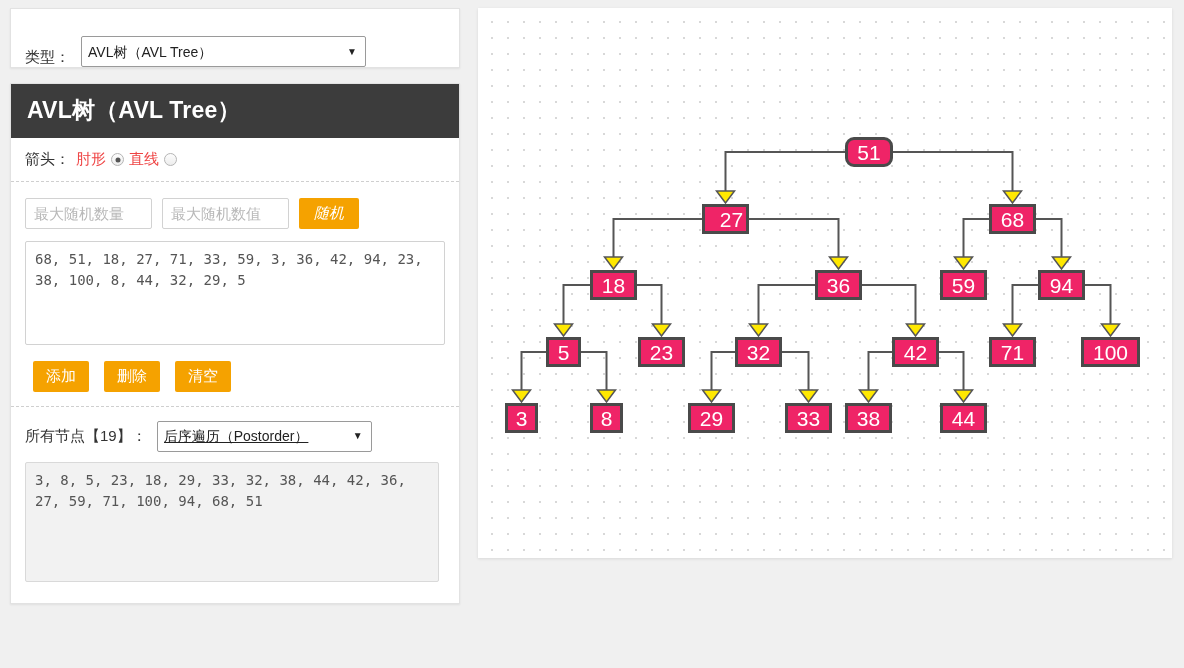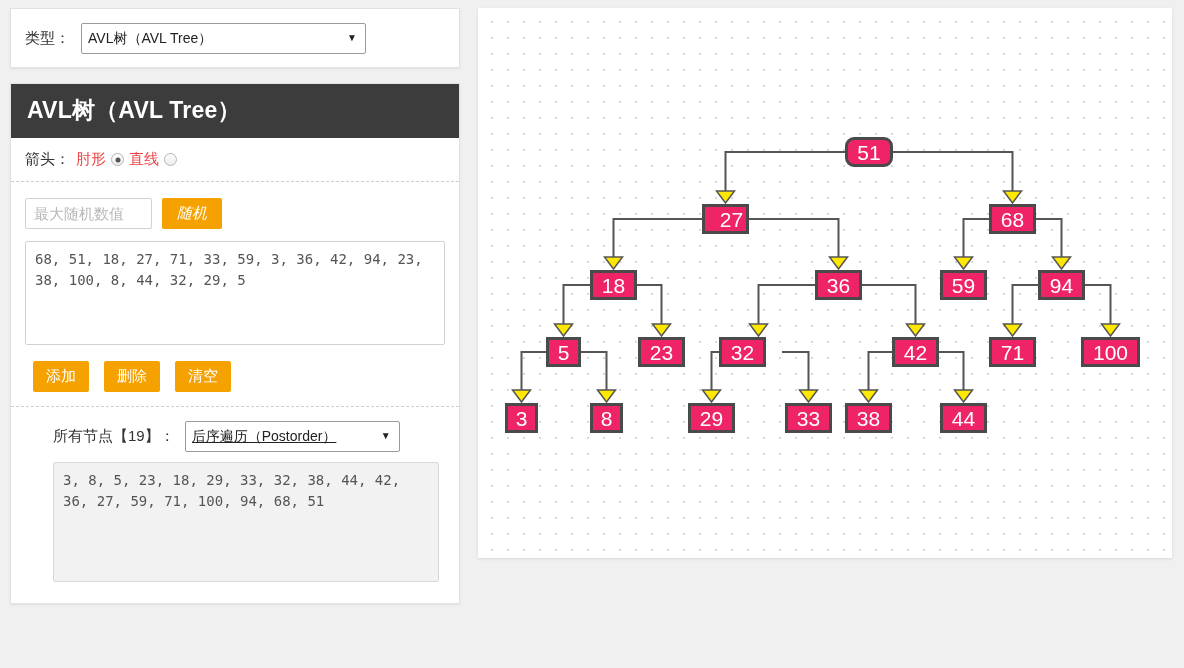--- a/index.html
+++ b/index.html
@@ -16,21 +16,21 @@
     position:absolute;left:10px;top:8px;width:450px;
   }
   .panel{
     background:#fff;
     border:1px solid #e2e2e2;
     box-shadow:0 1px 2px rgba(0,0,0,.07);
     box-sizing:border-box;
   }
   #type-panel{
     height:60px;
-    display:flex;align-items:center;
+    display:flex;align-items:flex-end;
     padding:0 0 0 14px;
     margin-bottom:15px;
   }
   .field-label{font-size:15px;color:#333;white-space:nowrap;}
   select.ui-select{
     font-family:"Liberation Sans","DejaVu Sans",sans-serif;
     font-size:14px;color:#222;
     background:#fff;
     border:1px solid #9a9a9a;
     border-radius:2px;
@@ -106,21 +106,21 @@
     border-radius:2px;
     background:#fff;
     color:#555;
     font-family:"DejaVu Sans Mono","Liberation Mono",monospace;
     font-size:14px;line-height:1.5;
     padding:7px 9px;
     resize:none;
     overflow:hidden;
   }
   #action-row{display:flex;gap:15px;padding:13px 0 14px 8px;}
-  #output-block{padding:14px 20px 16px 14px;margin-left:28px;}
+  #output-block{padding:14px 20px 16px 14px;}
   .out-head{display:flex;align-items:center;margin-bottom:10px;}
   #order-select{width:215px;text-decoration:underline;}
   #nodes-head-label{margin-right:10px;}
   #nodes-area{
     width:100%;height:120px;
     box-sizing:border-box;
     border:1px solid #d9d9d9;
     border-radius:2px;
     background:#f2f2f2;
     color:#555;
@@ -180,20 +180,21 @@
         <span class="radio checked"></span>
       </label>
       <label class="radio-opt">
         <span class="rlabel">直线</span>
         <span class="radio"></span>
       </label>
     </div>
 
     <div id="input-block">
       <div class="rand-row">
+        <input class="txt-input" id="rand-count" type="text" placeholder="最大随机数量" style="">
         <input class="txt-input" id="rand-max" type="text" placeholder="最大随机数值" style="">
         <button class="btn" id="rand-btn">随机</button>
       </div>
       <textarea id="values-area" style="">68, 51, 18, 27, 71, 33, 59, 3, 36, 42, 94, 23, 38, 100, 8, 44, 32, 29, 5</textarea>
       <div id="action-row">
         <button class="btn">添加</button>
         <button class="btn">删除</button>
         <button class="btn">清空</button>
       </div>
     </div>
@@ -255,21 +256,21 @@
     </svg>
 <div class="node" style="left: 367px; top: 129px; width: 48px; height: 30px; background: rgb(239, 36, 103); border-color: rgb(74, 74, 74); border-radius: 9px;">51</div>
     <div class="node" style="left: 224px; top: 196px; width: 47px; height: 30px; background: rgb(239, 36, 103); border-color: rgb(74, 74, 74); padding-left: 12px;">27</div>
     <div class="node" style="left: 511px; top: 196px; width: 47px; height: 30px; background: rgb(239, 36, 103); border-color: rgb(74, 74, 74);">68</div>
     <div class="node" style="left: 112px; top: 262px; width: 47px; height: 30px; background: rgb(239, 36, 103); border-color: rgb(74, 74, 74);">18</div>
     <div class="node" style="left: 337px; top: 262px; width: 47px; height: 30px; background: rgb(239, 36, 103); border-color: rgb(74, 74, 74);">36</div>
     <div class="node" style="left: 462px; top: 262px; width: 47px; height: 30px; background: rgb(239, 36, 103); border-color: rgb(74, 74, 74);">59</div>
     <div class="node" style="left: 560px; top: 262px; width: 47px; height: 30px; background: rgb(239, 36, 103); border-color: rgb(74, 74, 74);">94</div>
     <div class="node" style="left: 68px; top: 329px; width: 35px; height: 30px; background: rgb(239, 36, 103); border-color: rgb(74, 74, 74);">5</div>
     <div class="node" style="left: 160px; top: 329px; width: 47px; height: 30px; background: rgb(239, 36, 103); border-color: rgb(74, 74, 74);">23</div>
-    <div class="node" style="left: 241px; top: 329px; width: 47px; height: 30px; background: rgb(239, 36, 103); border-color: rgb(74, 74, 74);">32</div>
+    <div class="node" style="left: 257px; top: 329px; width: 47px; height: 30px; background: rgb(239, 36, 103); border-color: rgb(74, 74, 74);">32</div>
     <div class="node" style="left: 414px; top: 329px; width: 47px; height: 30px; background: rgb(239, 36, 103); border-color: rgb(74, 74, 74);">42</div>
     <div class="node" style="left: 511px; top: 329px; width: 47px; height: 30px; background: rgb(239, 36, 103); border-color: rgb(74, 74, 74);">71</div>
     <div class="node" style="left: 603px; top: 329px; width: 59px; height: 30px; background: rgb(239, 36, 103); border-color: rgb(74, 74, 74);">100</div>
     <div class="node" style="left: 27px; top: 395px; width: 33px; height: 30px; background: rgb(239, 36, 103); border-color: rgb(74, 74, 74);">3</div>
     <div class="node" style="left: 112px; top: 395px; width: 33px; height: 30px; background: rgb(239, 36, 103); border-color: rgb(74, 74, 74);">8</div>
     <div class="node" style="left: 210px; top: 395px; width: 47px; height: 30px; background: rgb(239, 36, 103); border-color: rgb(74, 74, 74);">29</div>
     <div class="node" style="left: 307px; top: 395px; width: 47px; height: 30px; background: rgb(239, 36, 103); border-color: rgb(74, 74, 74);">33</div>
     <div class="node" style="left: 367px; top: 395px; width: 47px; height: 30px; background: rgb(239, 36, 103); border-color: rgb(74, 74, 74);">38</div>
     <div class="node" style="left: 462px; top: 395px; width: 47px; height: 30px; background: rgb(239, 36, 103); border-color: rgb(74, 74, 74);">44</div>
   </div>

